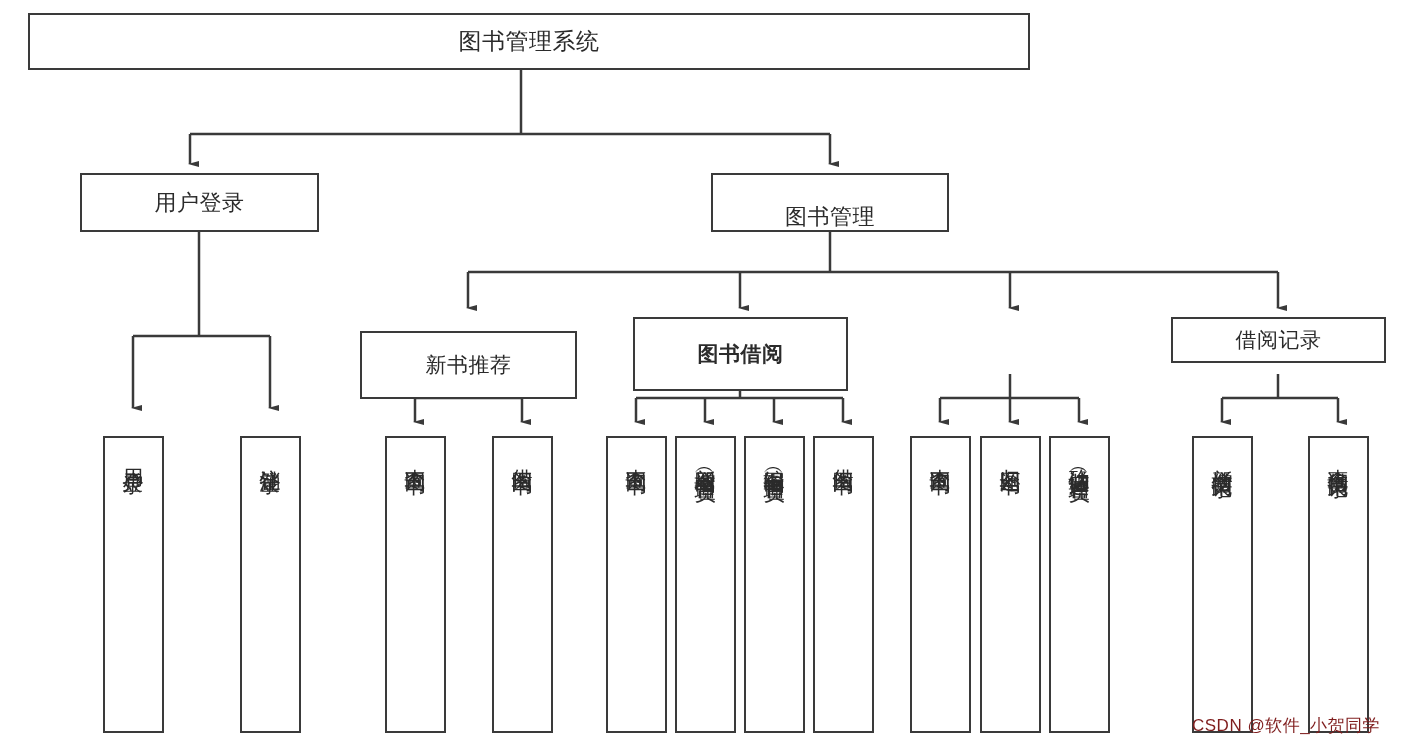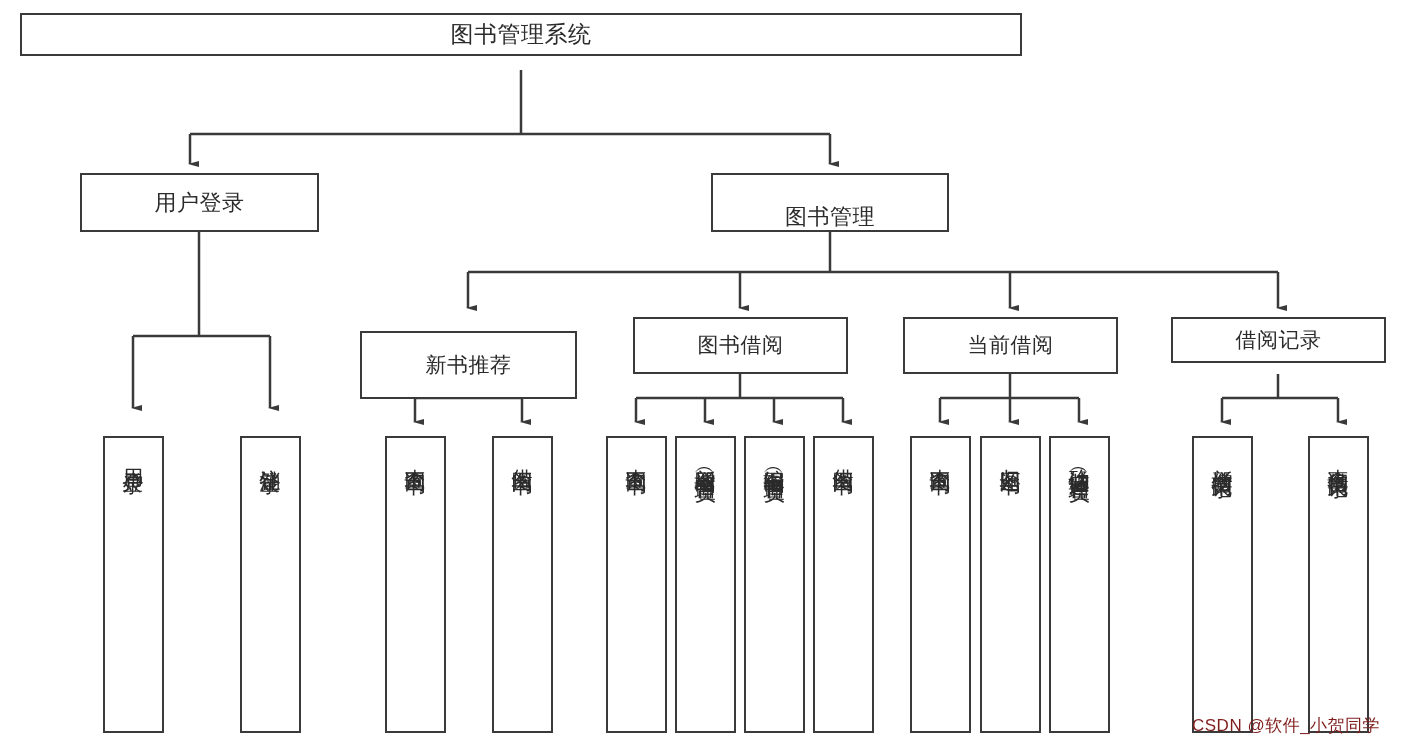--- a/index.html
+++ b/index.html
@@ -120,43 +120,40 @@
       <path d="M 1010 398 L 1010 422" marker-end="url(#arrow)"></path>
       <path d="M 1079 398 L 1079 422" marker-end="url(#arrow)"></path>
 
       <path d="M 1278 374 L 1278 398"></path>
       <path d="M 1222 398 L 1338 398"></path>
       <path d="M 1222 398 L 1222 422" marker-end="url(#arrow)"></path>
       <path d="M 1338 398 L 1338 422" marker-end="url(#arrow)"></path>
     </g>
   </svg>
 
-  <div class="node horiz lvl1" style="left:20px; top:13px; width:1002px; height:43px;">
+  <div class="node horiz lvl1" style="left:28px; top:13px; width:1002px; height:57px;">
     <span class="label">图书管理系统</span>
   </div>
 
   <div class="node horiz lvl2" style="left:80px; top:173px; width:239px; height:59px;">
     <span class="label">用户登录</span>
   </div>
 
   <div class="node horiz lvl2" style="left:711px; top:173px; width:238px; height:59px;align-items:flex-end;">
     <span class="label">图书管理</span>
   </div>
 
   <div class="node horiz lvl3" style="left:360px; top:331px; width:217px; height:68px;">
     <span class="label">新书推荐</span>
   </div>
 
-  <div class="node horiz lvl3" style="left:633px; top:317px; width:215px; height:57px;">
+  <div class="node horiz lvl3" style="left:633px; top:317px; width:215px; height:74px;font-weight:bold;">
     <span class="label">图书借阅</span>
   </div>
 
-  <div class="node horiz lvl3" style="left:903px; top:317px; width:215px; height:57px;">
-    <span class="label">当前借阅</span>
-  </div>
 
   <div class="node horiz lvl3" style="left:1171px; top:317px; width:215px; height:46px;">
     <span class="label">借阅记录</span>
   </div>
 
   <div class="node vert" style="left:103px; top:436px; width:61px; height:297px;">
     <span class="label">用户登录</span>
   </div>
 
   <div class="node vert" style="left:240px; top:436px; width:61px; height:297px;">

